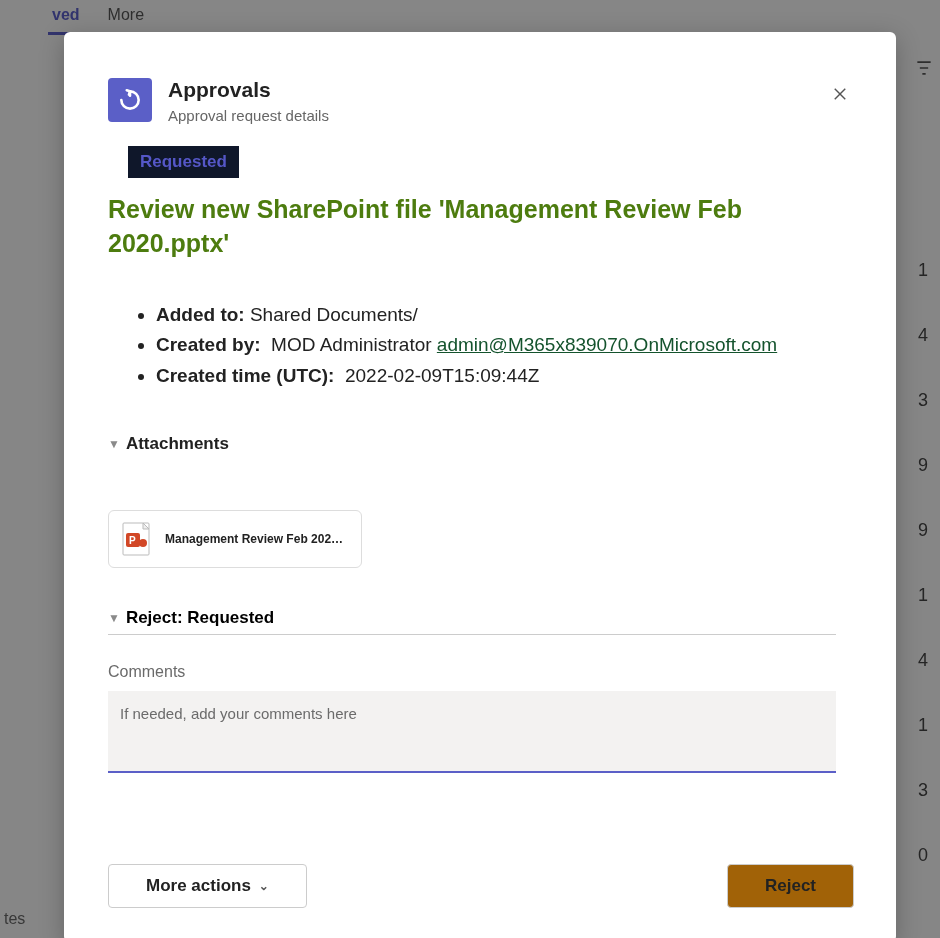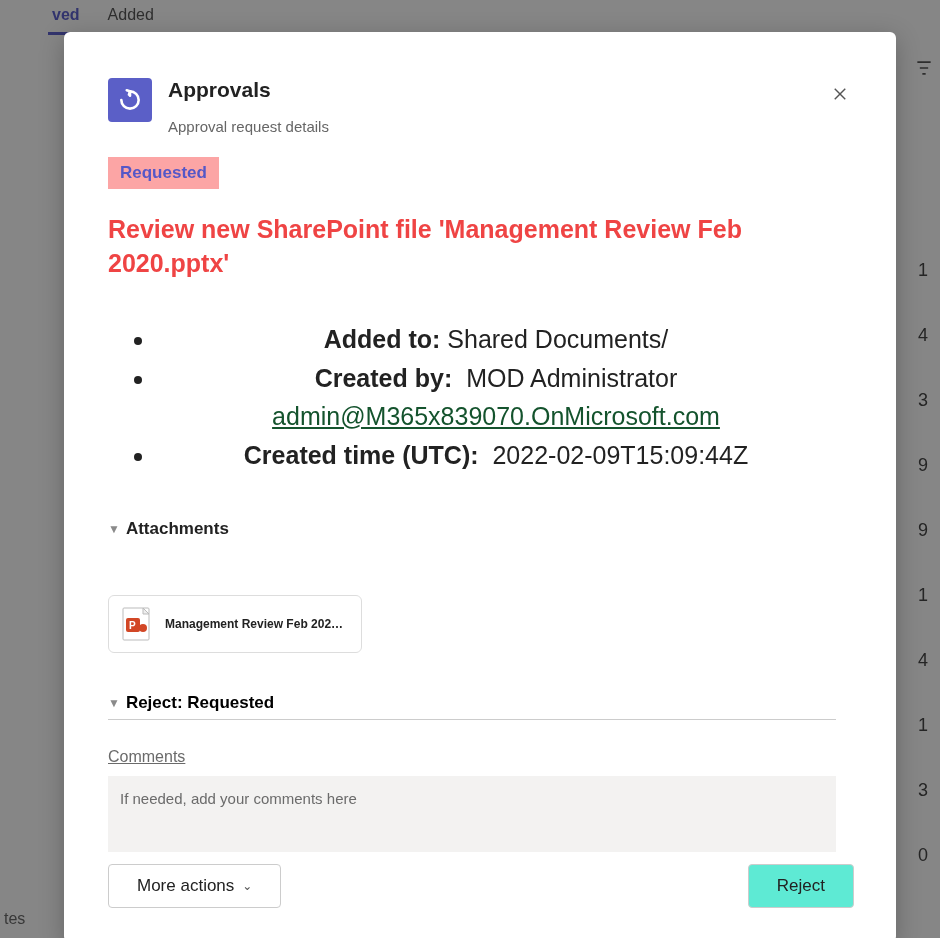--- a/index.html
+++ b/index.html
@@ -43,50 +43,50 @@
   }
   .dialog-header {
     display:flex; align-items:flex-start; padding: 46px 40px 8px 44px; gap:16px;
   }
   .app-icon {
     width: 44px; height: 44px; background:#5b5fc7; border-radius:4px;
     display:flex; align-items:center; justify-content:center; flex-shrink:0;
   }
   .app-icon svg { width:26px; height:26px; }
   .header-text h1 { font-size: 21px; font-weight: 700; color:#222; }
-  .header-text p { font-size: 15px; color:#666; margin-top:16px; }
+  .header-text p { font-size: 15px; color:#666; margin-top:5px; }
   .close-btn {
     margin-left:auto; background:none; border:none; cursor:pointer;
     width:32px; height:32px; display:flex; align-items:center; justify-content:center;
     color:#555; font-size: 16px;
   }
   .close-btn svg { width:18px; height:18px; }
 
   .dialog-body {
     flex:1; overflow-y: scroll; padding: 0 42px 20px 44px;
     scrollbar-gutter: stable;
   }
 
   
   .dialog-body::-webkit-scrollbar { width: 18px; }
   .dialog-body::-webkit-scrollbar-track { background: #f0f0f0; }
   .dialog-body::-webkit-scrollbar-thumb { background: #c2c2c2; border:1px solid #eee; }
   .dialog-body::-webkit-scrollbar-button { background:#f0f0f0; height:18px; display:block; }
   .dialog-body::-webkit-scrollbar-button:vertical:decrement { background:#f0f0f0; }
 
   .status-pill {
-    display:inline-block; background:#fca5a5; color:#5557c7; font-weight:600;
-    padding: 6px 12px; font-size: 17px; margin-top: 14px;
+    display:inline-block; background:#0f172a; color:#5557c7; font-weight:600;
+    padding: 6px 12px; font-size: 17px; margin-top: 14px; margin-left: 20px;
   }
   .request-title {
-    font-size: 25px; font-weight: 700; color:#ef4444; line-height:1.35;
-    margin-top: 24px;
+    font-size: 25px; font-weight: 700; color:#4d7c0f; line-height:1.35;
+    margin-top: 15px;
   }
   .details-list {
-    margin: 40px 0 12px 48px; font-size: 25px; color:#222; line-height:1.5;text-align:center;
+    margin: 40px 0 12px 48px; font-size: 19px; color:#222; line-height:1.5;
   }
   .details-list li { margin-bottom: 2px; }
   .details-list .label { font-weight:700; }
   .details-list a { color:#14532d; text-decoration: underline; }
 
   .section-header {
     display:flex; align-items:center; gap:6px; font-weight:700; font-size:17px;
     margin-top: 44px; color:#222;
   }
   .section-header .chev { color:#8a8a8a; font-size:12px; }
@@ -99,49 +99,49 @@
   .attachment-card .file-icon { width:32px; height:36px; flex-shrink:0; }
   .attachment-card .file-name { font-weight:700; font-size:12px; color:#222; white-space:nowrap; overflow:hidden; text-overflow:ellipsis; max-width:260px;}
   .attachment-card .file-url { font-size:15px; color:#777; white-space:nowrap; overflow:hidden; text-overflow:ellipsis; max-width:260px;}
 
   .status-section {
     margin-top: 40px; border-bottom:1px solid #ccc; padding-bottom:6px;
   }
   .status-section .row { display:flex; align-items:center; gap:6px; font-weight:700; font-size:17px; }
   .status-section .chev { color:#8a8a8a; font-size:12px; }
 
-  .comments-label { margin-top: 28px; color:#6a6a6a; font-size:16px;text-decoration:underline; }
+  .comments-label { margin-top: 28px; color:#6a6a6a; font-size:16px; }
   .comments-box {
     margin-top: 10px; width:100%; height:82px; background:#f3f2f1;
     border:none; border-bottom:2px solid #5b5fc7; padding:14px 12px;
     font-size:15px; color:#333; resize:none; outline:none;
     font-family: inherit;
   }
   .comments-box::placeholder { color:#6b6b6b; }
 
   .dialog-footer {
     display:flex; align-items:center; padding: 12px 42px 34px 44px; gap:12px;
   }
   .btn {
-    font-size:17px; padding: 11px 28px; border-radius:4px; cursor:pointer;
+    font-size:17px; padding: 11px 37px; border-radius:4px; cursor:pointer;
     border:1px solid #ccc; background:#fff; color:#222;
-    display:inline-flex; align-items:center; gap:8px;
+    display:inline-flex; align-items:center; gap:8px;font-weight:bold;
   }
   .btn .chev-sm { font-size:12px; color:#555; }
   .btn-primary { background:#5b5fc7; border-color:#5b5fc7; color:#fff; font-weight:600; padding:11px 26px; }
-  .btn-secondary { background:#5eead4; }
+  .btn-secondary { background:#a16207; }
   .footer-spacer { flex:1; }
 </style>
 </head>
 <body>
 
 <div class="backdrop">
   <div class="tabs">
     <div class="tab active">ved</div>
-    <div class="tab">Added</div>
+    <div class="tab">More</div>
   </div>
   <div class="filter-icon">
     <svg width="20" height="20" viewBox="0 0 24 24" fill="none" stroke="#555" stroke-width="2">
       <path d="M4 5h16M7 12h10M10 19h4"></path>
     </svg>
   </div>
   <div class="nums">
     <span>1</span>
     <span>4</span>
     <span>3</span>

